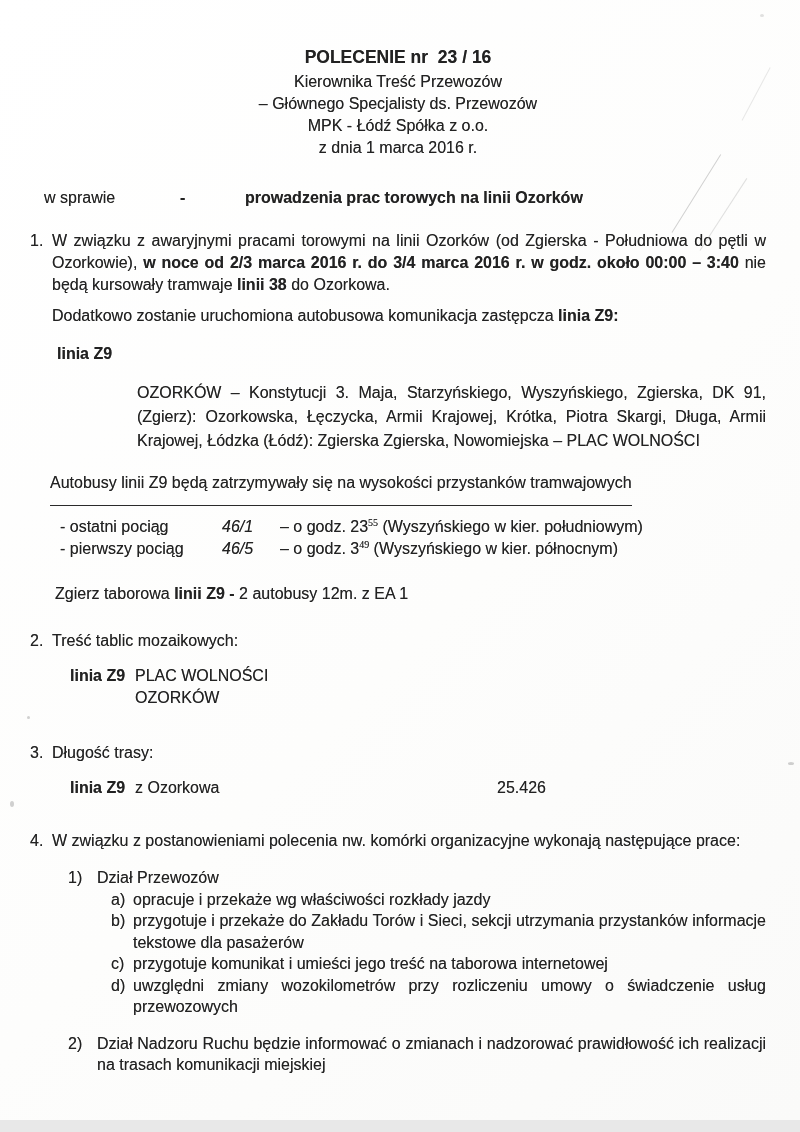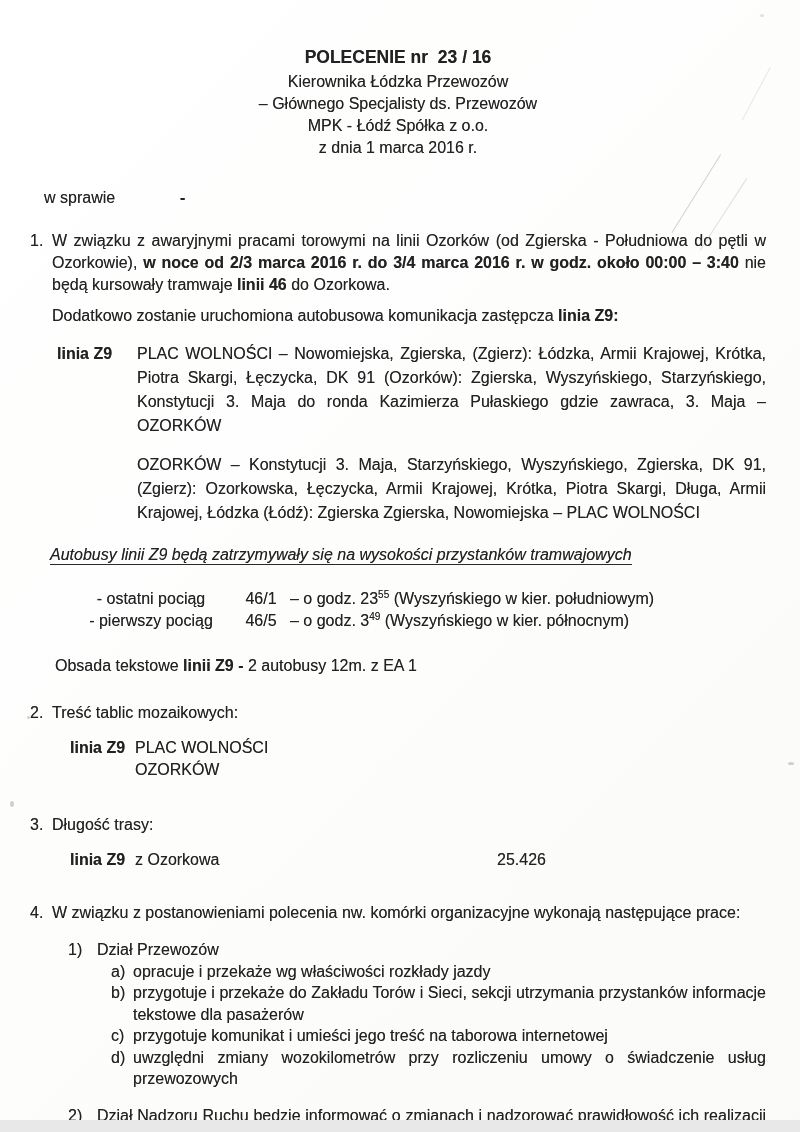--- a/index.html
+++ b/index.html
@@ -9,21 +9,21 @@
     margin:0 auto;
     background:linear-gradient(135deg,#ffffff 0%,#fdfdfc 55%,#fafaf9 100%);
     font-family:"Liberation Sans","DejaVu Sans",sans-serif;
     color:#222;
     overflow:hidden;
     box-sizing:border-box;
     padding:46px 34px 0 30px;
     text-shadow:0 0 .4px rgba(30,30,30,.55);
   }
   .b{font-weight:700;}
-  .u{border-bottom:1.5px solid #2a2a2a;padding-bottom:1px;font-style:italic;}
+  .u{border-bottom:1.5px solid #2a2a2a;padding-bottom:14px;}
   .j{text-align:justify;}
   p{margin:0;}
 
   .header{text-align:center;line-height:22px;font-size:16px;}
   .header .title{font-size:17.5px;font-weight:700;white-space:pre-wrap;margin-bottom:3px;}
 
   .subject{display:flex;margin:30px 0 0 14px;gap:39px;}
   .subject .s-label{width:97px;}
   .subject .s-dash{width:26px;font-weight:700;}
   .subject .s-text{font-weight:700;}
@@ -34,25 +34,25 @@
 
   .item1{margin-top:23px;line-height:22px;}
   .additional{margin-top:9px;line-height:22px;}
 
   .route{display:flex;margin-top:15px;line-height:24px;}
   .route .r-label{flex:0 0 85px;font-weight:700;padding-left:5px;box-sizing:border-box;}
   .route .r-text{flex:1;text-align:justify;}
 
   .stops-note{margin:21px 0 0 20px;font-size:16px;}
 
-  .trains{margin:24px 0 0 40px;line-height:22px;text-align:center;}
+  .trains{margin:24px 0 0 30px;line-height:22px;}
   .train-row{display:flex;}
   .train-row .t-label{flex:0 0 162px;}
-  .train-row .t-course{flex:0 0 58px;}
-  sup{font-size:10px;vertical-align:super;line-height:0;}
+  .train-row .t-course{flex:0 0 58px;font-style:italic;}
+  sup{font-size:10px;vertical-align:super;line-height:0;font-family:Liberation Serif, serif;}
 
   .fleet{margin:25px 0 0 25px;}
 
   .item2{margin-top:29px;}
   .boards{display:flex;margin:15px 0 0 40px;line-height:22px;}
   .boards .b-label{flex:0 0 65px;font-weight:700;}
 
   .item3{margin-top:35px;}
   .lengths{display:flex;margin:15px 0 0 40px;line-height:22px;}
   .lengths .l-label{flex:0 0 65px;font-weight:700;}
@@ -87,40 +87,40 @@
   <div class="crease crease1"></div>
   <div class="crease crease2"></div>
   <div class="crease crease3"></div>
   <div class="speck sp1"></div>
   <div class="speck sp2"></div>
   <div class="speck sp3"></div>
   <div class="speck sp4"></div>
 
   <div class="header">
     <div class="title">POLECENIE nr  23 / 16</div>
-    <div>Kierownika Łódzka Przewozów</div>
+    <div>Kierownika Treść Przewozów</div>
     <div>– Głównego Specjalisty ds. Przewozów</div>
     <div>MPK - Łódź Spółka z o.o.</div>
     <div>z dnia 1 marca 2016 r.</div>
   </div>
 
   <div class="subject">
     <span class="s-label">w sprawie</span>
     <span class="s-dash">-</span>
+    <span class="s-text">prowadzenia prac torowych na linii Ozorków</span>
   </div>
 
   <div class="sec item1">
     <div class="num">1.</div>
     <div class="content">
-      <p class="j"><span>W związku z awaryjnymi pracami torowymi na linii Ozorków (od Zgierska - Południowa do pętli w Ozorkowie), </span><span class="b">w noce od 2/3 marca 2016 r. do 3/4 marca 2016 r. w godz. około 00:00 – 3:40</span><span> nie będą kursowały tramwaje </span><span class="b">linii 46</span><span> do Ozorkowa.</span></p>
+      <p class="j"><span>W związku z awaryjnymi pracami torowymi na linii Ozorków (od Zgierska - Południowa do pętli w Ozorkowie), </span><span class="b">w noce od 2/3 marca 2016 r. do 3/4 marca 2016 r. w godz. około 00:00 – 3:40</span><span> nie będą kursowały tramwaje </span><span class="b">linii 38</span><span> do Ozorkowa.</span></p>
       <p class="additional"><span>Dodatkowo zostanie uruchomiona autobusowa komunikacja zastępcza </span><span class="b">linia Z9:</span></p>
 
       <div class="route">
         <div class="r-label">linia Z9</div>
-        <div class="r-text">PLAC WOLNOŚCI – Nowomiejska, Zgierska, (Zgierz): Łódzka, Armii Krajowej, Krótka, Piotra Skargi, Łęczycka, DK 91 (Ozorków): Zgierska, Wyszyńskiego, Starzyńskiego, Konstytucji 3. Maja do ronda Kazimierza Pułaskiego gdzie zawraca, 3. Maja – OZORKÓW</div>
       </div>
 
       <div class="route">
         <div class="r-label"></div>
         <div class="r-text">OZORKÓW – Konstytucji 3. Maja, Starzyńskiego, Wyszyńskiego, Zgierska, DK 91, (Zgierz): Ozorkowska, Łęczycka, Armii Krajowej, Krótka, Piotra Skargi, Długa, Armii Krajowej, Łódzka (Łódź): Zgierska Zgierska, Nowomiejska – PLAC WOLNOŚCI</div>
       </div>
     </div>
   </div>
 
   <div class="stops-note">
@@ -133,21 +133,21 @@
       <span class="t-course">46/1</span>
       <span class="t-time"><span>– o godz. 23</span><sup>55</sup><span> (Wyszyńskiego w kier. południowym)</span></span>
     </div>
     <div class="train-row">
       <span class="t-label">- pierwszy pociąg</span>
       <span class="t-course">46/5</span>
       <span class="t-time"><span>– o godz. 3</span><sup>49</sup><span> (Wyszyńskiego w kier. północnym)</span></span>
     </div>
   </div>
 
-  <p class="fleet"><span>Obsada tekstowe </span><span class="b">linii Z9 -</span><span> 2 autobusy 12m. z EA 1</span></p>
+  <p class="fleet"><span>Zgierz taborowa </span><span class="b">linii Z9 -</span><span> 2 autobusy 12m. z EA 1</span></p>
 
   <div class="sec item2">
     <div class="num">2.</div>
     <div class="content">Treść tablic mozaikowych:</div>
   </div>
 
   <div class="boards">
     <div class="b-label">linia Z9</div>
     <div>
       <div>PLAC WOLNOŚCI</div>

